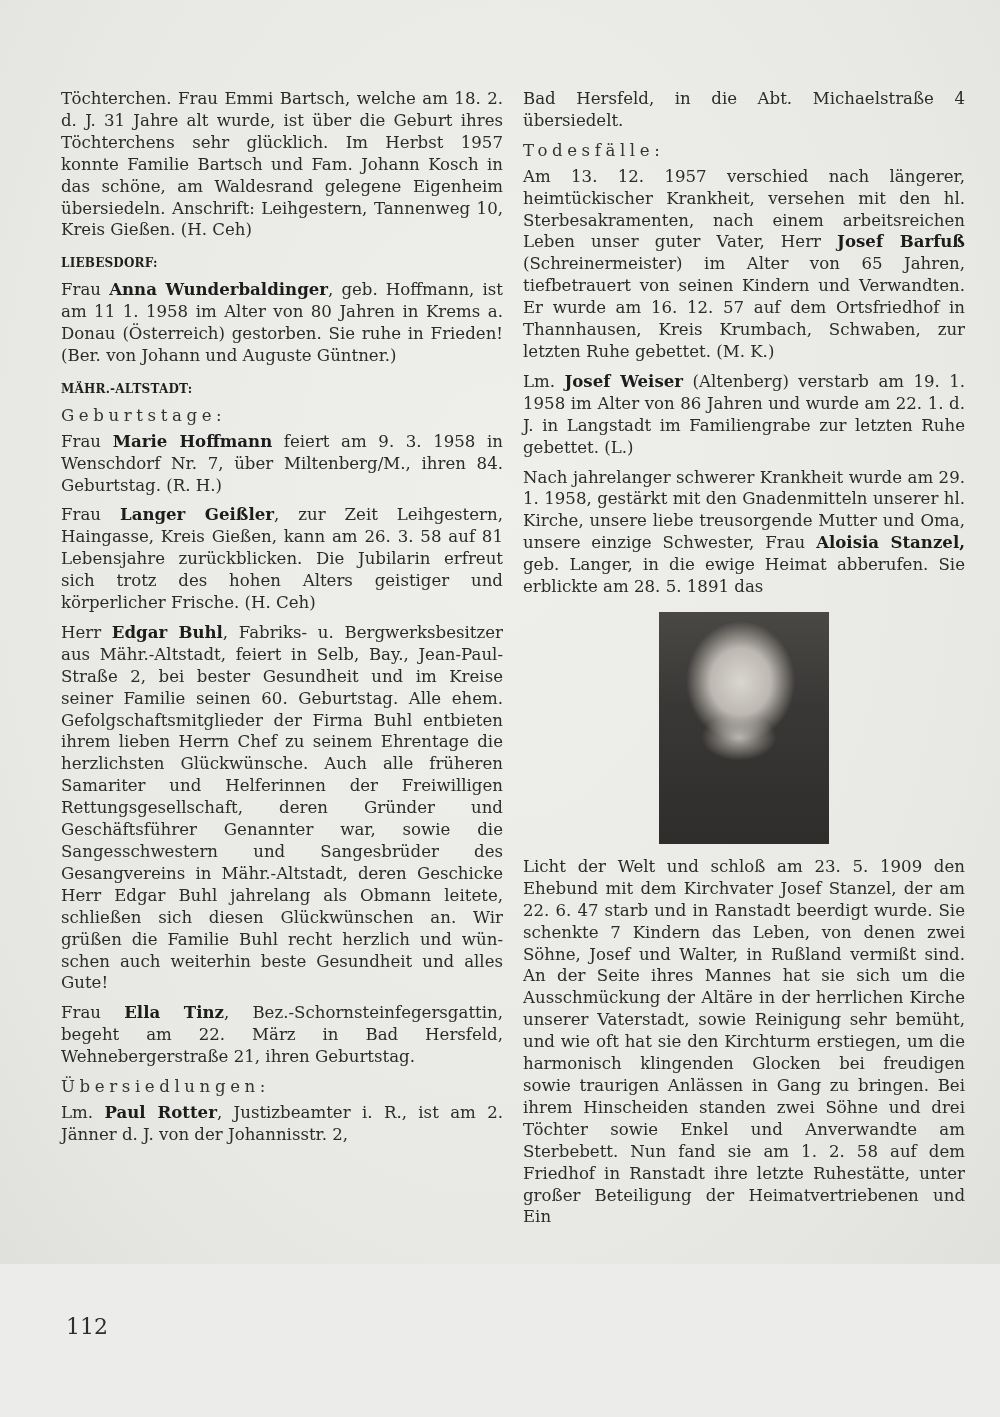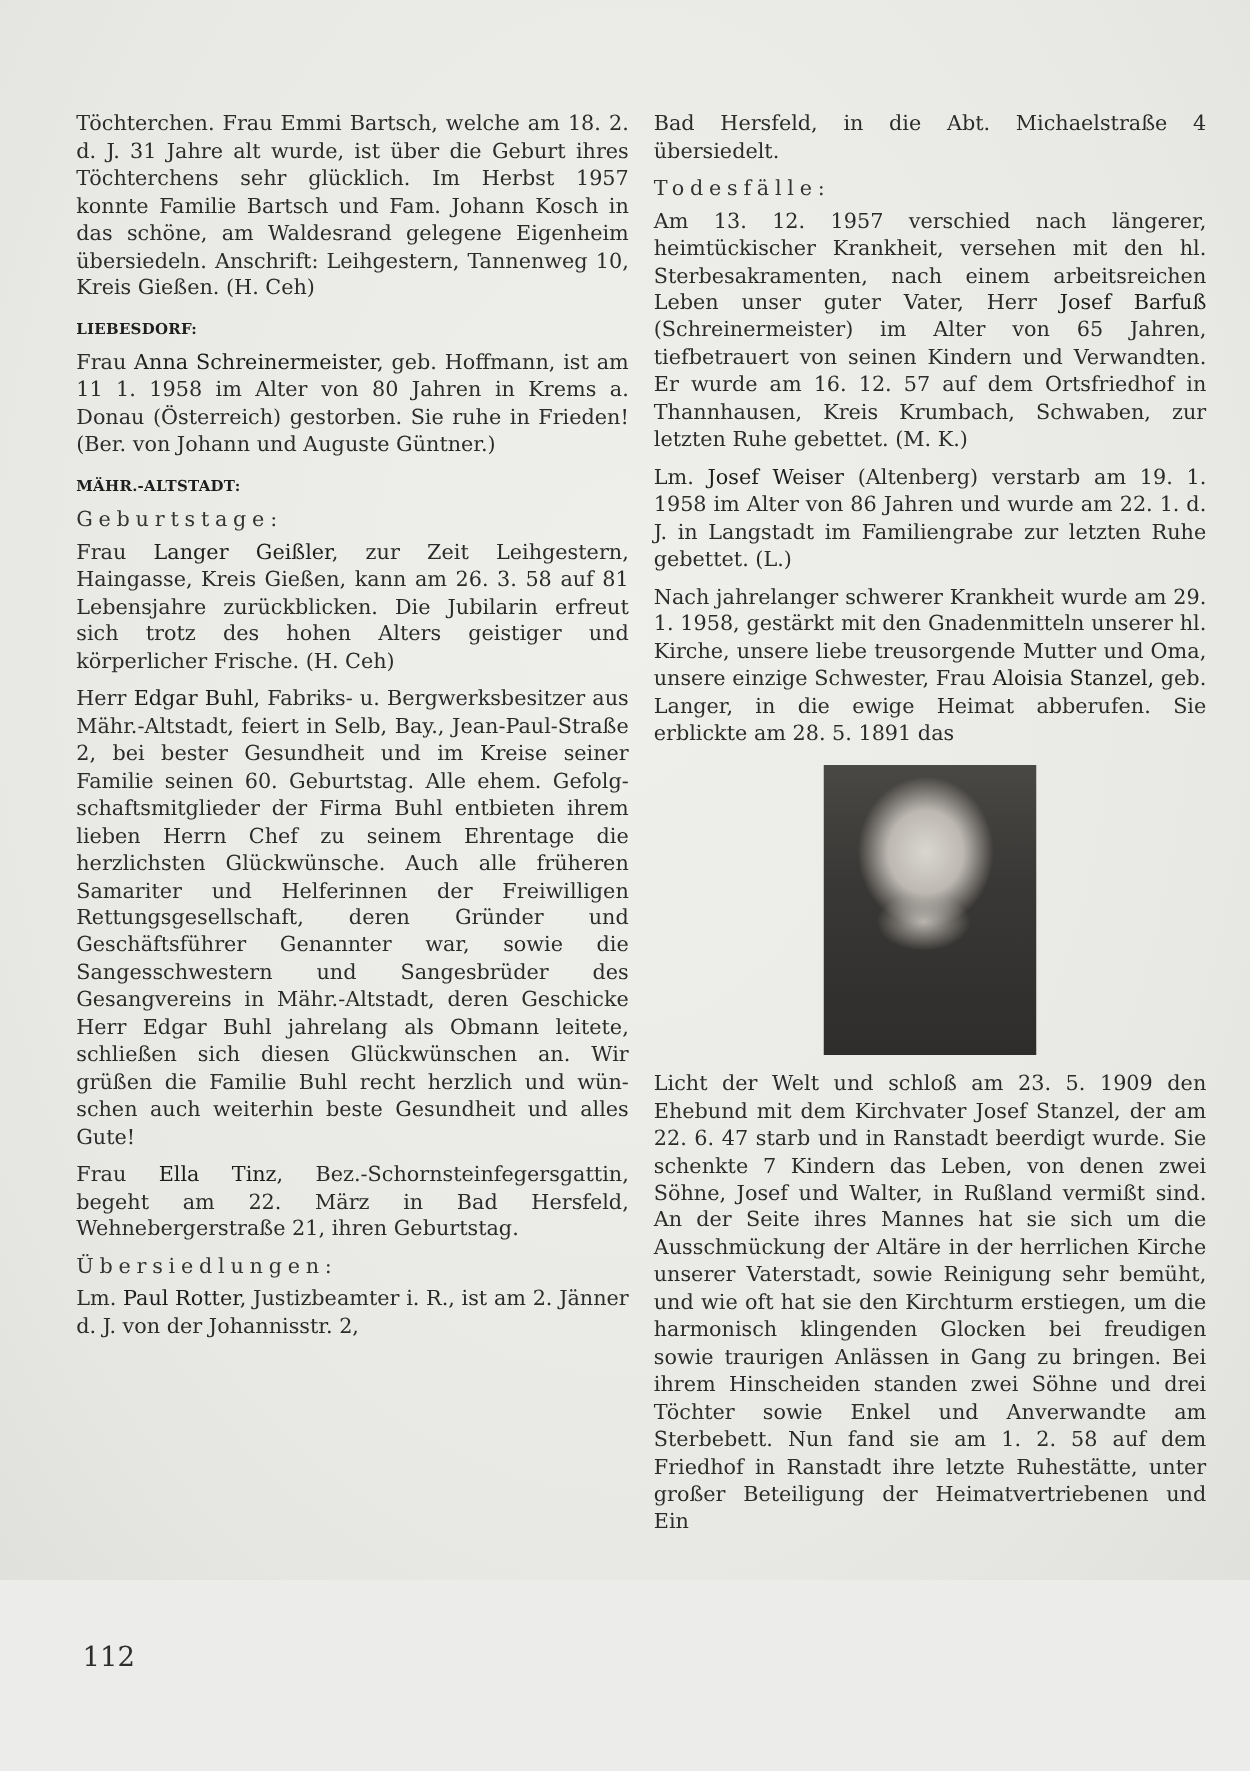--- a/index.html
+++ b/index.html
@@ -14,21 +14,21 @@
     background: radial-gradient(ellipse at 50% 40%, #efefec 0%, #e8e8e5 70%, #e0e0dc 100%);
   }
   .col {
     position: absolute; top: 88px; width: 442px;
     font-size: 16.6px; line-height: 21.9px; text-align: justify;
     hyphens: manual;
   }
   .col-left { left: 61px; }
   .col-right { left: 523px; }
   p { margin: 0 0 8px 0; }
-  b { font-weight: normal; color: #1c1c1c; }
+  b { font-weight: bold; color: #1c1c1c; }
   .place {
     font-weight: bold; font-size: 12px; margin: 12px 0 4px 0; color: #1e1e1e;
     letter-spacing: 0.2px;
   }
   .subhead {
     letter-spacing: 4.6px; margin: 4px 0 4px 0; color: #333;
   }
   .photo {
     width: 170px; height: 232px; margin: 14px auto 12px auto;
     background:
@@ -43,25 +43,26 @@
 </style>
 </head>
 <body>
 
 <div class="page">
 
   <div class="col col-left">
     <p>Töchterchen. Frau Emmi Bartsch, welche am 18. 2. d. J. 31 Jahre alt wurde, ist über die Geburt ihres Töchterchens sehr glück­lich. Im Herbst 1957 konnte Familie Bartsch und Fam. Johann Kosch in das schöne, am Waldesrand gelegene Eigen­heim übersiedeln. Anschrift: Leihgestern, Tannenweg 10, Kreis Gießen. (H. Ceh)</p>
 
     <div class="place">LIEBESDORF:</div>
-    <p><span>Frau </span><b>Anna Schreinermeister</b><span>, geb. Hoff­mann, ist am 11 1. 1958 im Alter von 80 Jahren in Krems a. Donau (Österreich) ge­storben. Sie ruhe in Frieden! (Ber. von Johann und Auguste Güntner.)</span></p>
+    <p><span>Frau </span><b>Anna Wunderbaldinger</b><span>, geb. Hoff­mann, ist am 11 1. 1958 im Alter von 80 Jahren in Krems a. Donau (Österreich) ge­storben. Sie ruhe in Frieden! (Ber. von Johann und Auguste Güntner.)</span></p>
 
     <div class="place">MÄHR.-ALTSTADT:</div>
     <div class="subhead">Geburtstage:</div>
 
+    <p><span>Frau </span><b>Marie Hoffmann</b><span> feiert am 9. 3. 1958 in Wenschdorf Nr. 7, über Miltenberg/M., ihren 84. Geburtstag. (R. H.)</span></p>
     <p><span>Frau </span><b>Langer Geißler</b><span>, zur Zeit Leihgestern, Haingasse, Kreis Gießen, kann am 26. 3. 58 auf 81 Lebensjahre zurückblicken. Die Ju­bilarin erfreut sich trotz des hohen Alters geistiger und körperlicher Frische. (H. Ceh)</span></p>
     <p><span>Herr </span><b>Edgar Buhl</b><span>, Fabriks- u. Bergwerks­besitzer aus Mähr.-Altstadt, feiert in Selb, Bay., Jean-Paul-Straße 2, bei bester Ge­sundheit und im Kreise seiner Familie sei­nen 60. Geburtstag. Alle ehem. Gefolg­schaftsmitglieder der Firma Buhl entbieten ihrem lieben Herrn Chef zu seinem Ehren­tage die herzlichsten Glückwünsche. Auch alle früheren Samariter und Helferinnen der Freiwilligen Rettungsgesellschaft, de­ren Gründer und Geschäftsführer Genann­ter war, sowie die Sangesschwestern und Sangesbrüder des Gesangvereins in Mähr.-Altstadt, deren Geschicke Herr Edgar Buhl jahrelang als Obmann leitete, schließen sich diesen Glückwünschen an. Wir grüßen die Familie Buhl recht herzlich und wün­schen auch weiterhin beste Gesundheit und alles Gute!</span></p>
     <p><span>Frau </span><b>Ella Tinz</b><span>, Bez.-Schornsteinfegersgat­tin, begeht am 22. März in Bad Hersfeld, Wehnebergerstraße 21, ihren Geburtstag.</span></p>
 
     <div class="subhead">Übersiedlungen:</div>
 
     <p><span>Lm. </span><b>Paul Rotter</b><span>, Justizbeamter i. R., ist am 2. Jänner d. J. von der Johannisstr. 2,</span></p>
   </div>
 
   <div class="col col-right">

